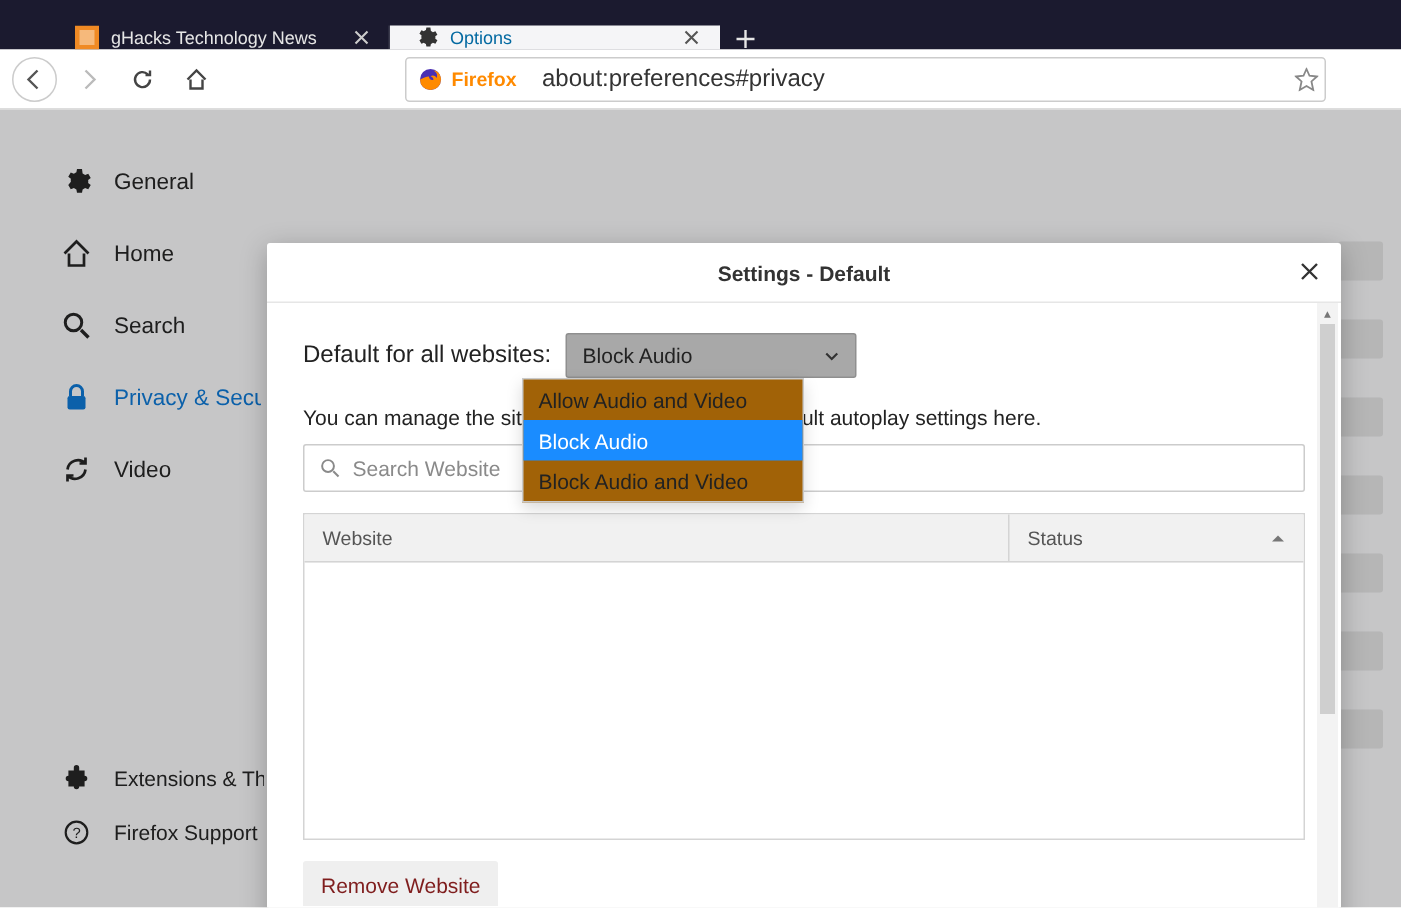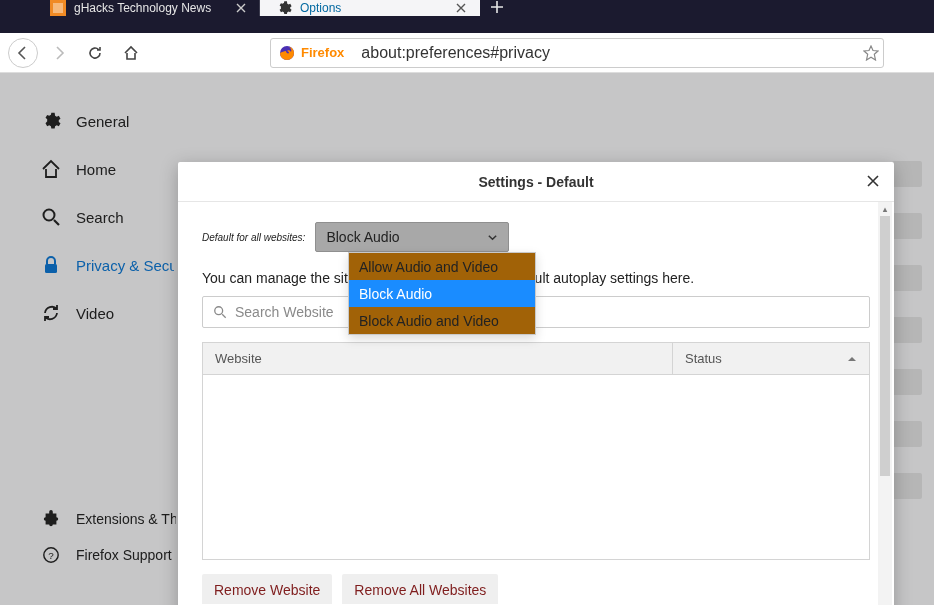--- a/index.html
+++ b/index.html
@@ -1,19 +1,19 @@
 <!DOCTYPE html>
 <html><head>
 <meta charset="utf-8">
 <style>
   * { box-sizing: border-box; margin: 0; padding: 0; font-family: "Segoe UI", Arial, sans-serif; }
   body { width: 934px; height: 605px; background: #fff; overflow: hidden; position: relative; }
 
   
-  .titlebar { height: 33px; background: #1b1a2f; display: flex; align-items: flex-start; }
+  .titlebar { height: 33px; background: #1b1a2f; display: flex; align-items: flex-end; }
   .titlebar .spacer-left { width: 40px; }
   .tab { display: flex; align-items: center; padding: 0 10px 0 10px; min-width: 220px; max-width: 220px; border-right: 1px solid rgba(255,255,255,0.15); color: #e6e6e6; font-size: 12px; gap: 8px; position: relative; }
   .tab.active { background: #f5f5f7; color: #0369a1; padding-left: 16px; }
   .tab .favicon { width: 16px; height: 16px; display: inline-flex; align-items: center; justify-content: center; flex-shrink: 0; }
   .tab .label { flex: 1; white-space: nowrap; overflow: hidden; text-overflow: ellipsis; }
   .tab .close { width: 16px; height: 16px; display: inline-flex; align-items: center; justify-content: center; font-size: 14px; flex-shrink: 0; }
   .newtab { width: 34px; display: flex; align-items: center; justify-content: center; color: #e6e6e6; font-size: 18px; }
 
   
   .toolbar { height: 40px; background: #fff; border-bottom: 1px solid #ddd; display: flex; align-items: center; padding: 0 8px; gap: 6px; }
@@ -45,21 +45,21 @@
 
   
   .modal { position: absolute; left: 178px; top: 89px; width: 716px; height: 500px; background: #fff; box-shadow: 0 4px 18px rgba(0,0,0,0.25); border-radius: 2px; display: flex; flex-direction: column; }
   .modal-header { height: 40px; border-bottom: 1px solid #e6e6e6; display: flex; align-items: center; justify-content: center; position: relative; }
   .modal-title { font-size: 14px; font-weight: 600; color: #333; }
   .modal-close { position: absolute; right: 10px; top: 8px; width: 22px; height: 22px; display: inline-flex; align-items: center; justify-content: center; font-size: 15px; color: #333; }
 
   .modal-body { flex: 1; padding: 20px 24px 0 24px; position: relative; overflow: hidden; }
 
   .row-default { display: flex; align-items: center; gap: 10px; margin-bottom: 18px; }
-  .row-default label { font-size: 10px; color: #222; font-style: italic; }
+  .row-default label { font-size: 16px; color: #222; }
   .select { width: 194px; height: 30px; background: #a8a8a8; border: 1px solid #8f8f8f; border-radius: 2px; display: flex; align-items: center; justify-content: space-between; padding: 0 10px; color: #222; font-size: 14px; }
   .select svg { color: #333; }
 
   .desc { font-size: 14px; color: #222; margin-bottom: 10px; }
 
   .search-row { height: 32px; border: 1px solid #ccc; border-radius: 2px; display: flex; align-items: center; padding: 0 10px; gap: 8px; margin-bottom: 14px; }
   .search-row input { border: none; outline: none; flex: 1; font-size: 14px; color: #555; background: transparent; }
   .search-row input::placeholder { color: #8a8a8a; }
 
   .table { border: 1px solid #d4d4d4; height: 218px; }
@@ -281,23 +281,20 @@
                 <path d="M1 7l4-4 4 4z" fill="#777"></path>
               </svg>
           </div>
         </div>
       </div>
 
       <div class="below-table">
         <span class="ghost-btn">
             <span>Remove Website</span>
           </span>
-        <span class="ghost-btn">
-            <span>Remove All Websites</span>
-          </span>
       </div>
 
       <div class="dropdown-pop">
         <div class="opt">
             <span>Allow Audio and Video</span>
           </div>
         <div class="opt selected">
             <span>Block Audio</span>
           </div>
         <div class="opt">

